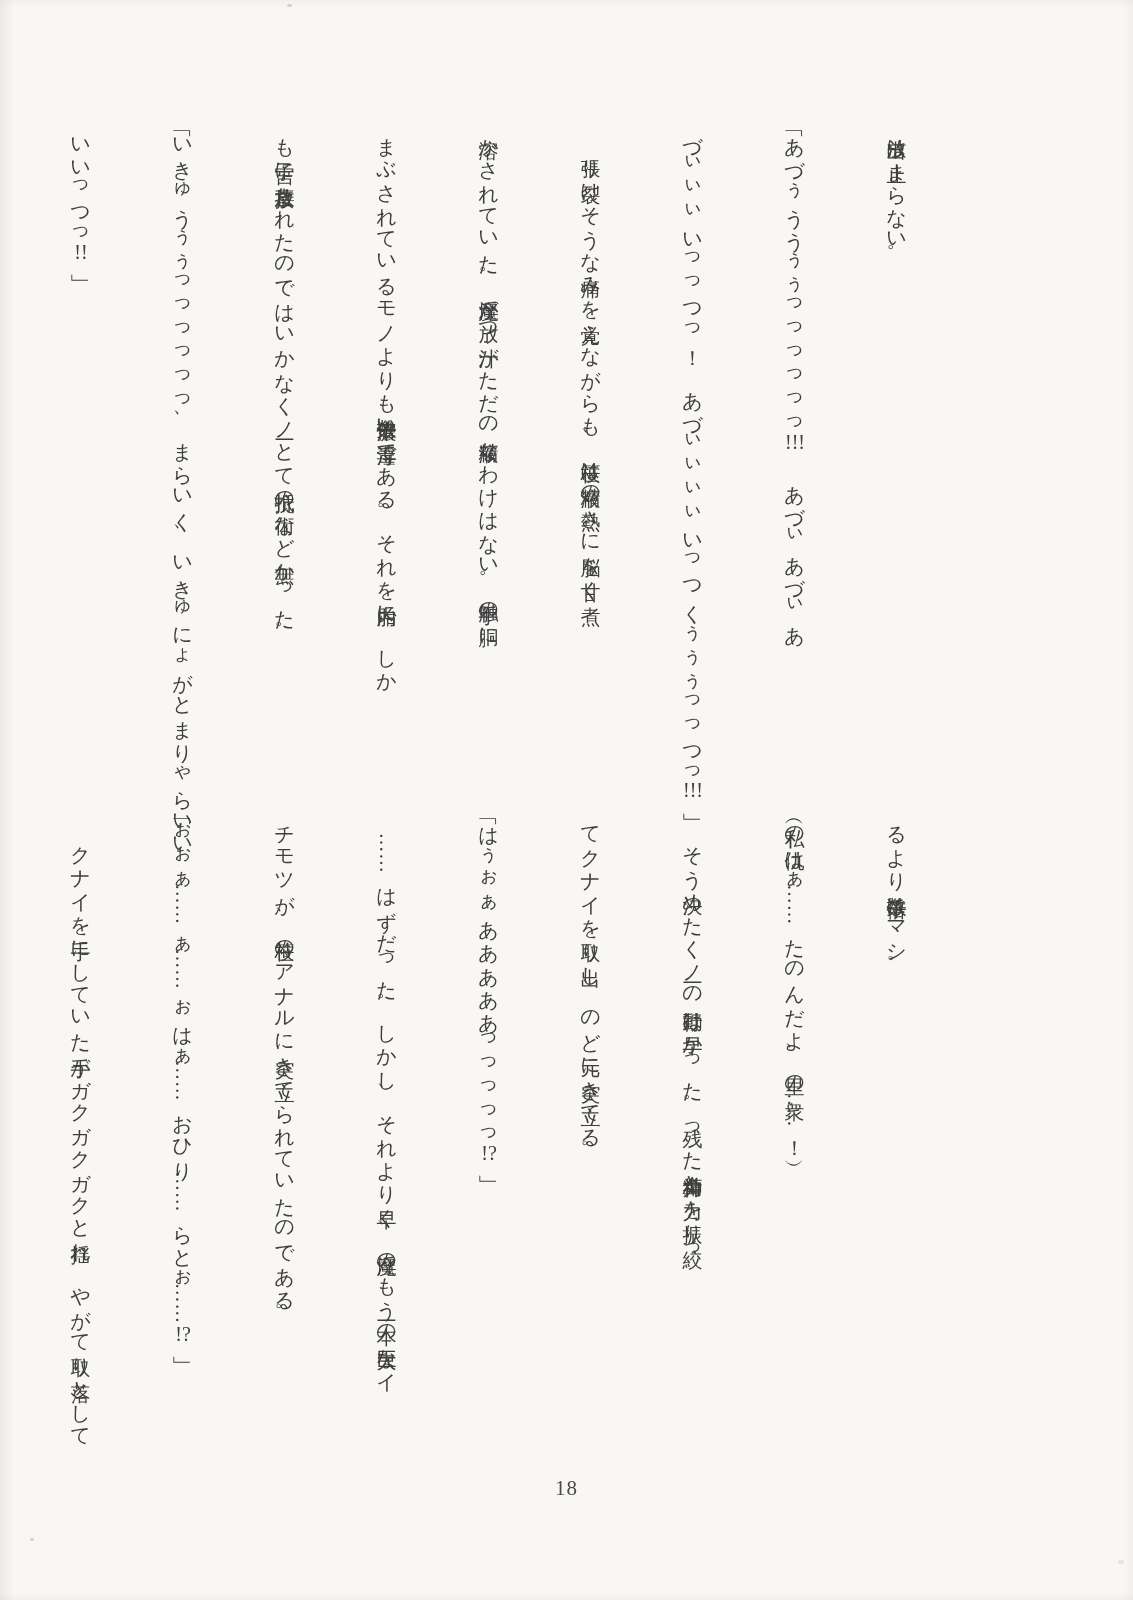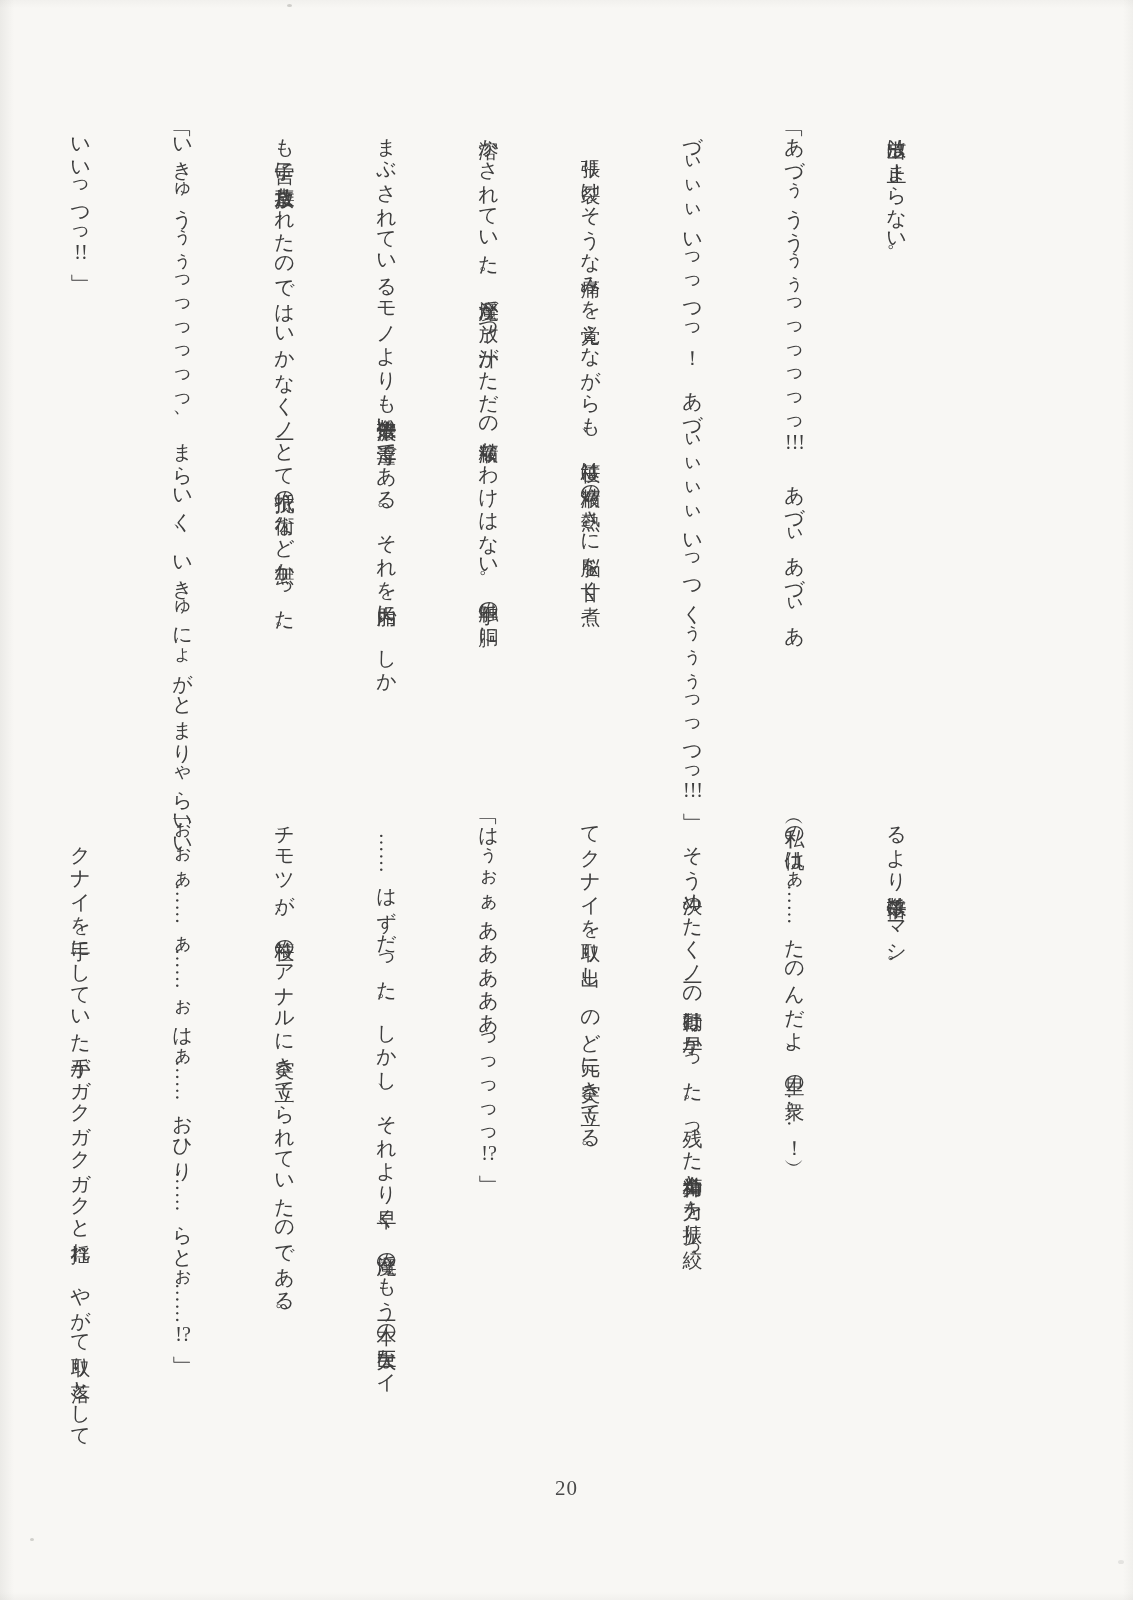--- a/index.html
+++ b/index.html
@@ -126,13 +126,13 @@
   
   
   
   
   
   
   
   
 </div>
 
-<div class="page-number">20</div>
+<div class="page-number">18</div>
 
 </body></html>

